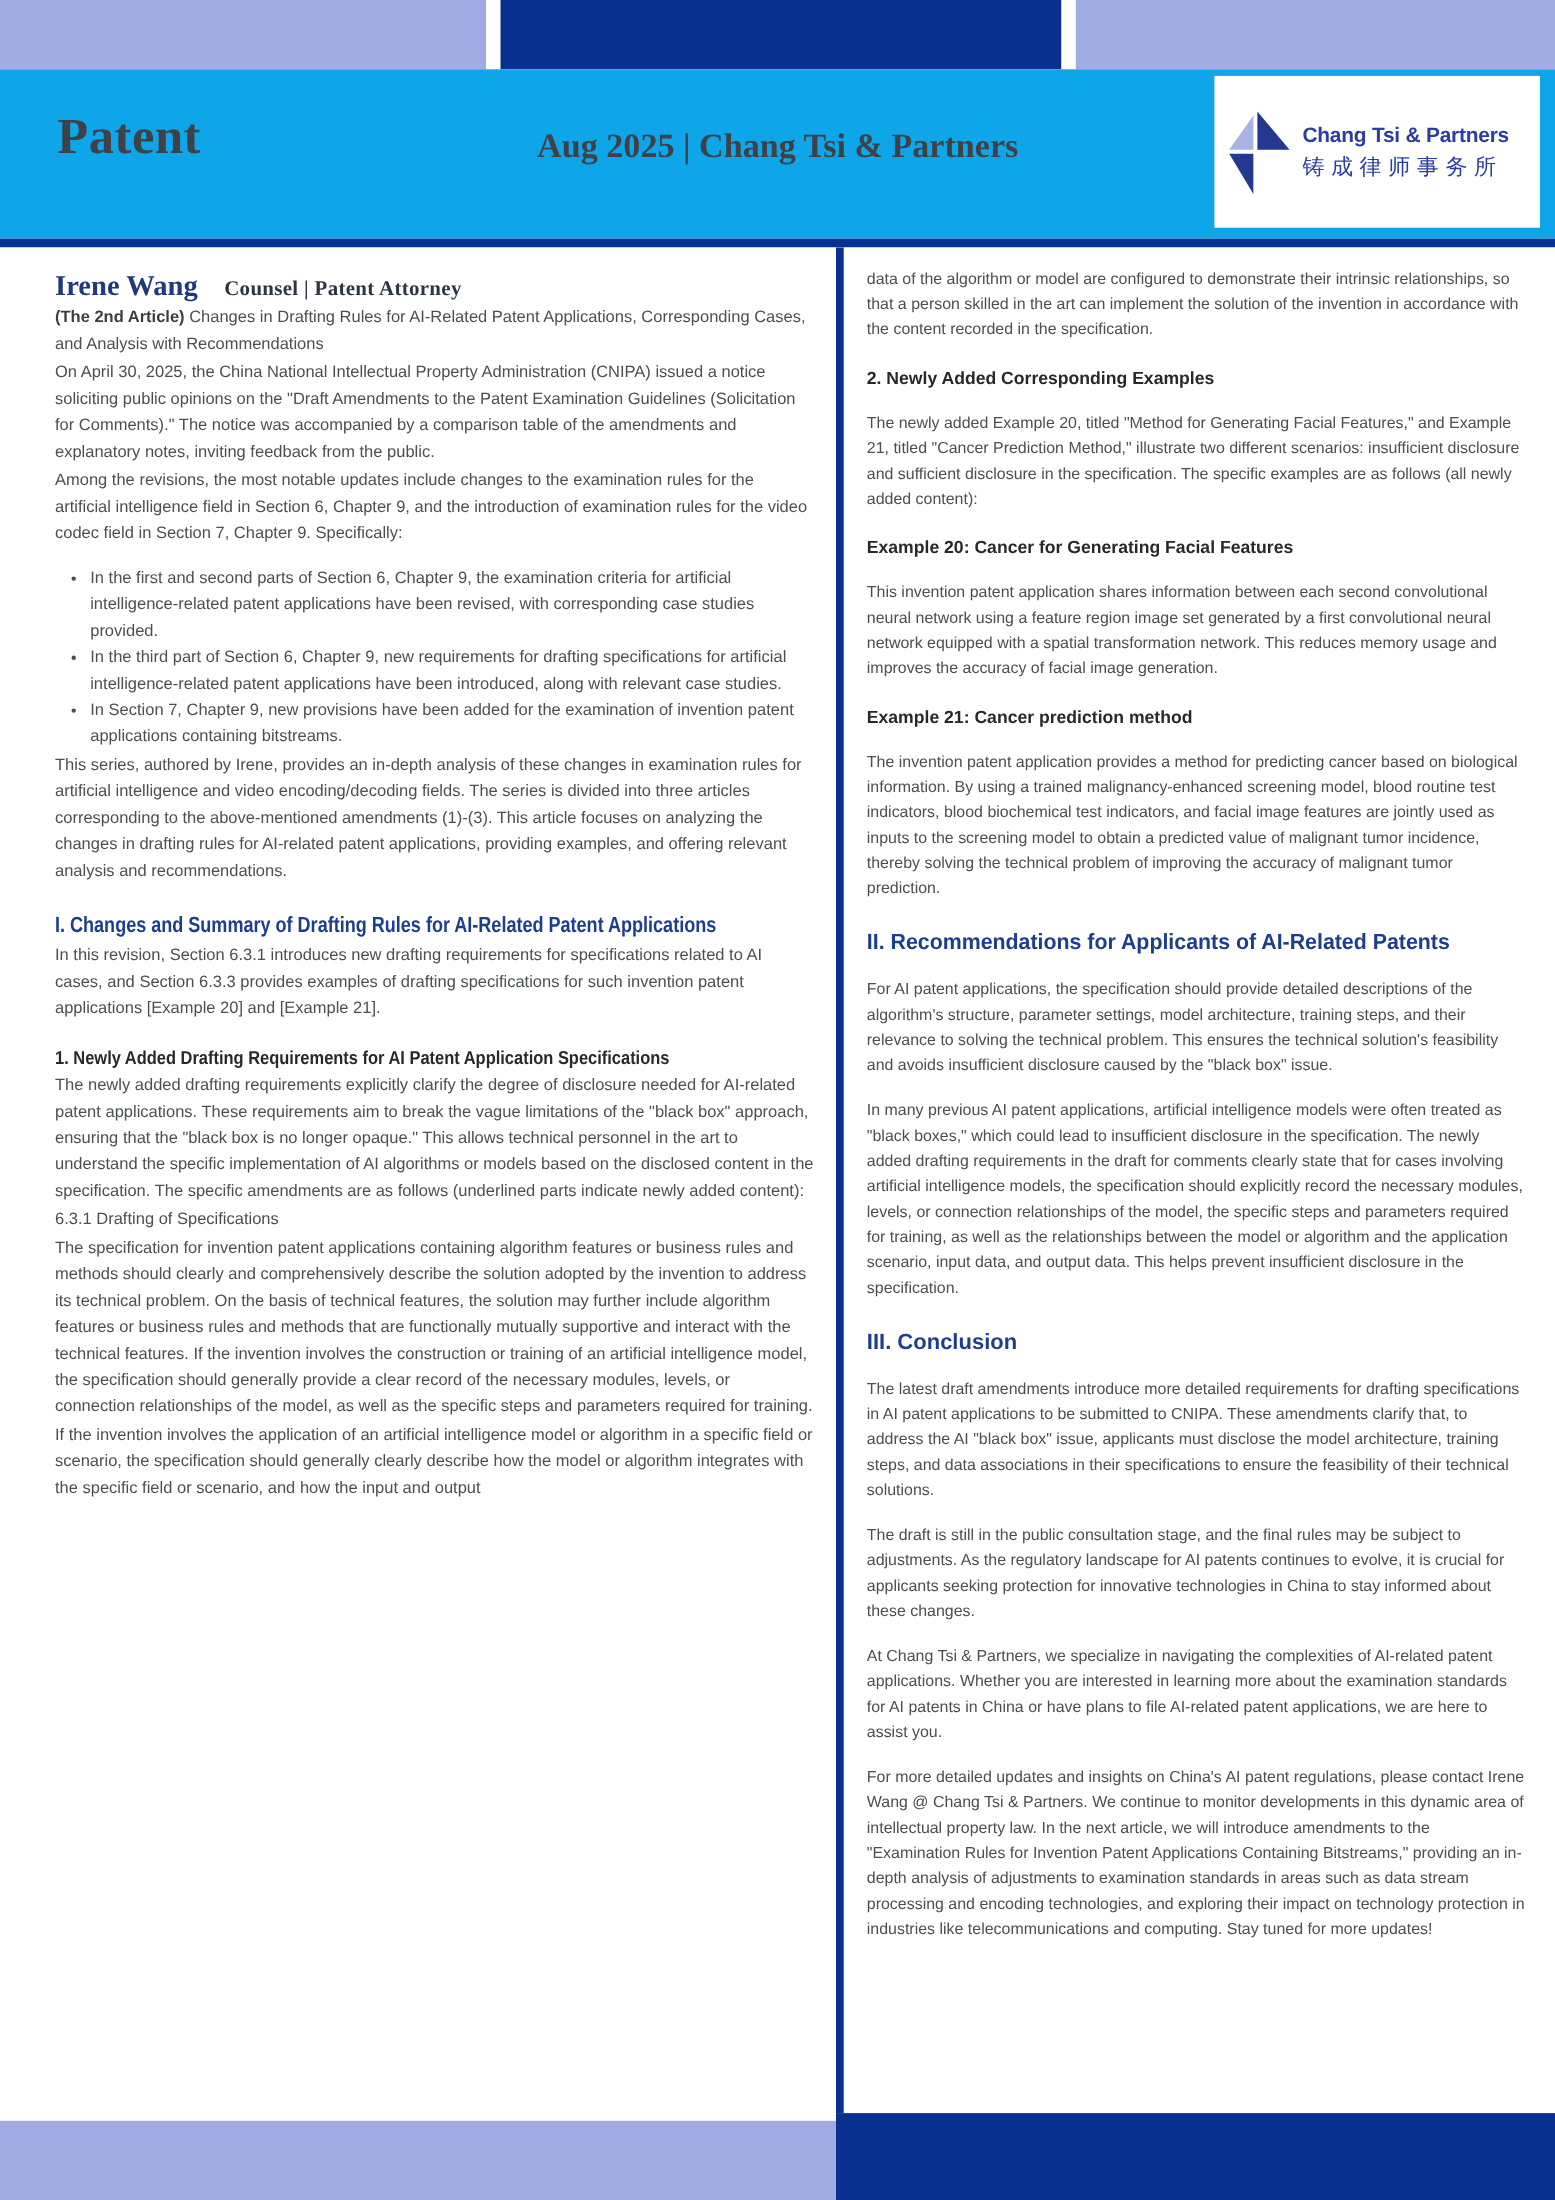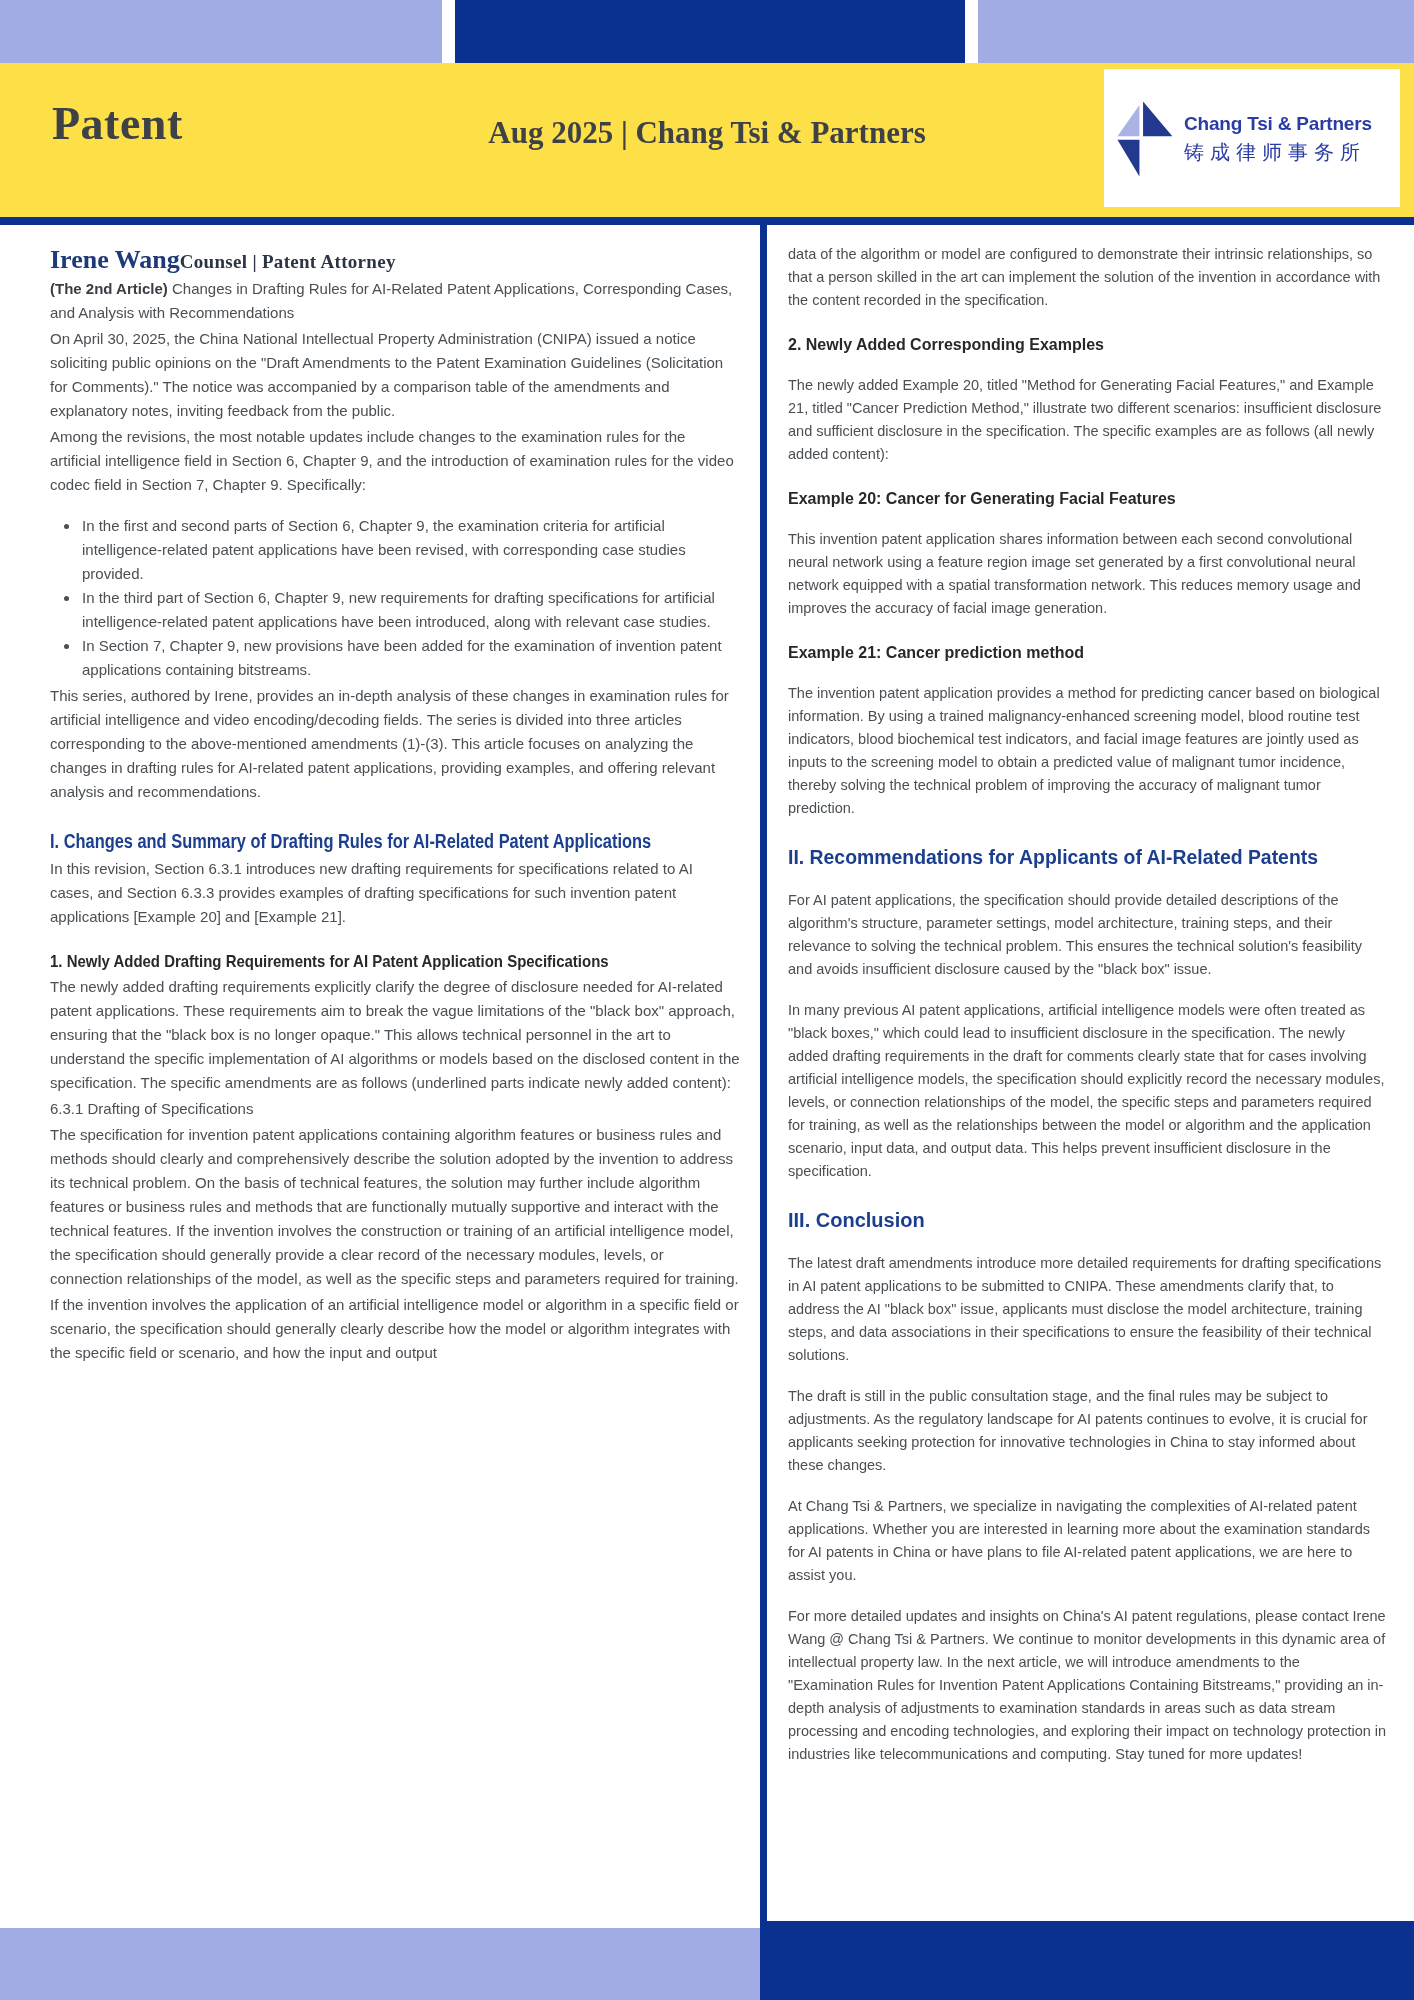--- a/index.html
+++ b/index.html
@@ -7,21 +7,21 @@
     width:1414px;height:2000px;position:relative;background:#ffffff;
     font-family:"Liberation Sans", sans-serif;overflow:hidden;
   }
   
   .band{position:absolute;top:0;left:0;width:1414px;height:63px;display:flex;}
   .band-lav-left{width:442px;height:63px;background:#a2ace4;}
   .band-gap{width:13px;height:63px;background:#ffffff;}
   .band-blue{width:510px;height:63px;background:#0a3190;}
   .band-lav-right{flex:1;height:63px;background:#a2ace4;}
   
-  .masthead{position:absolute;top:63px;left:0;width:1414px;height:154px;background:#fde047;}
+  .masthead{position:absolute;top:63px;left:0;width:1414px;height:154px;background:#0ea5e9;}
   .brand{
     position:absolute;left:52px;top:34px;
     font-family:"Liberation Serif", serif;font-weight:700;font-size:46px;
     color:#3e4247;letter-spacing:.5px;
   }
   .issue{
     position:absolute;left:0;right:0;top:52px;text-align:center;
     font-family:"Liberation Serif", serif;font-weight:700;font-size:31px;color:#3e4247;
   }
   .logo{
@@ -39,21 +39,21 @@
   .divider{position:absolute;left:760px;top:0;width:7px;height:100%;background:#0a3190;}
   .col{position:absolute;top:0;}
   .col-left{left:50px;width:690px;}
   .col-right{left:788px;width:600px;}
   .title{
     margin:6px 0 0 0;font-size:33px;line-height:52px;font-weight:700;color:#1a1b1e;
     letter-spacing:-.2px;white-space:pre-line;
   }
   .author-line{margin-top:20px;display:flex;align-items:baseline;}
   .author-name{font-family:"Liberation Serif", serif;font-weight:700;font-size:26px;color:#1e3a7a;}
-  .author-role{font-family:"Liberation Serif", serif;font-weight:700;font-size:19px;color:#2c3543;margin-left:0;letter-spacing:.3px;text-align:center;}
+  .author-role{font-family:"Liberation Serif", serif;font-weight:700;font-size:19px;color:#2c3543;margin-left:24px;letter-spacing:.3px;text-align:center;}
   .body{font-size:15px;line-height:24px;color:#4a4f54;margin:2px 0 0 0;}
   .body strong{color:#393e44;}
   .col-right .body{font-size:14.5px;line-height:23px;margin:18px 0 0 0;}
   .bullets{margin:17px 0 0 0;padding-left:30px;}
   .bullets li{font-size:15px;line-height:24px;color:#4a4f54;margin:0;padding-left:2px;}
   .sect-blue{font-size:20px;line-height:27px;font-weight:700;color:#1c3e8f;margin:24px 0 0 0;}
   .sect-bold{font-size:17px;line-height:22px;font-weight:700;color:#26282b;margin:22px 0 0 0;}
   .col-right .sect-bold{font-size:16px;}
   .fit{white-space:nowrap;transform:scaleX(var(--sx,1));transform-origin:0 50%;display:block;}
   

